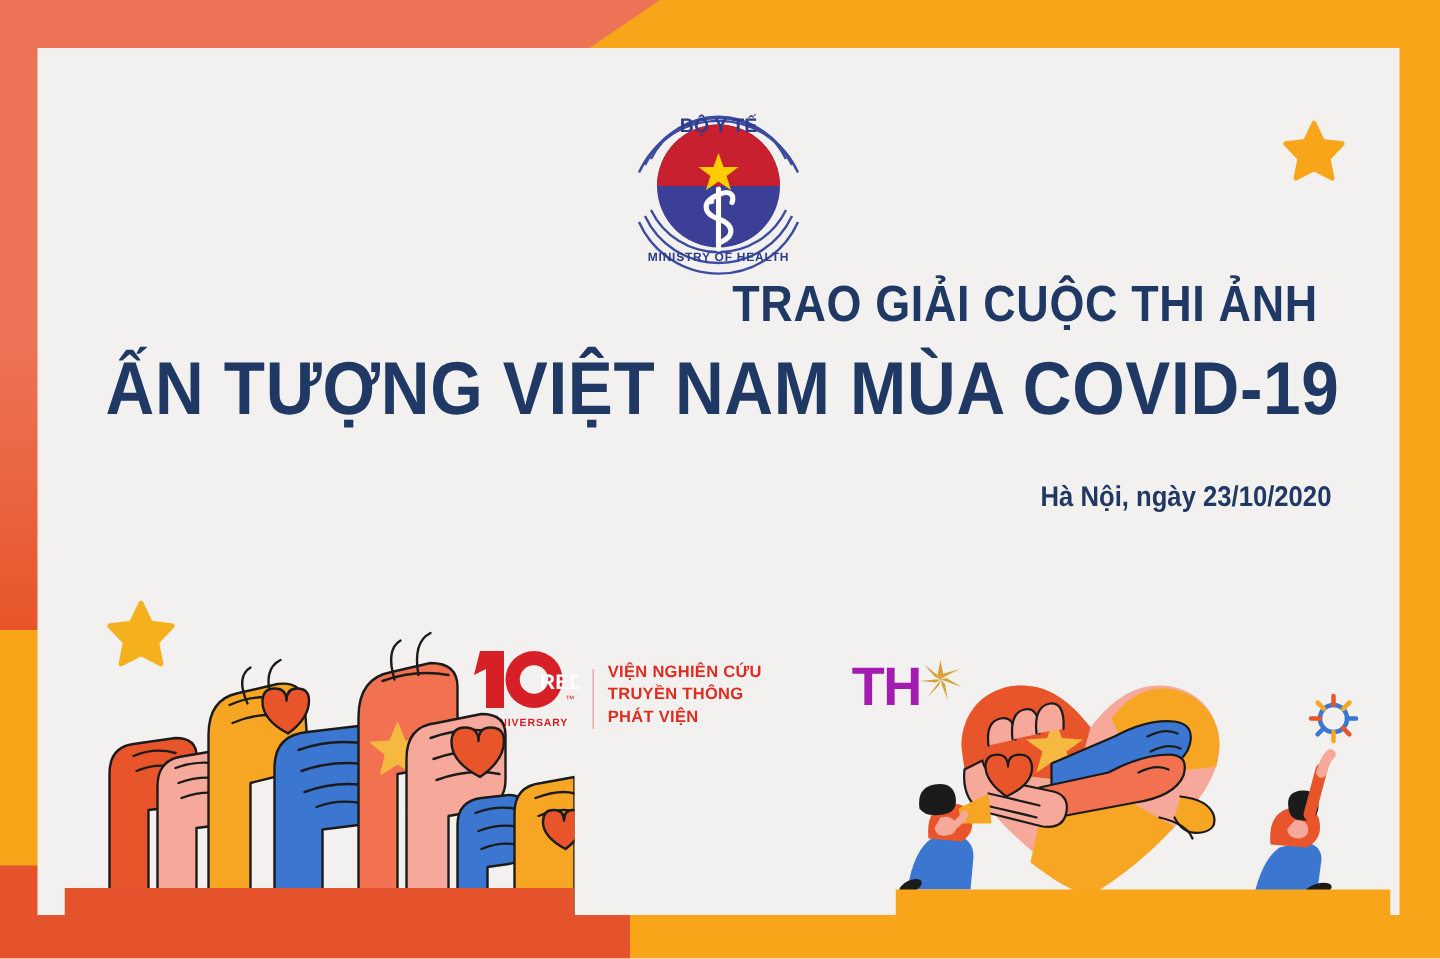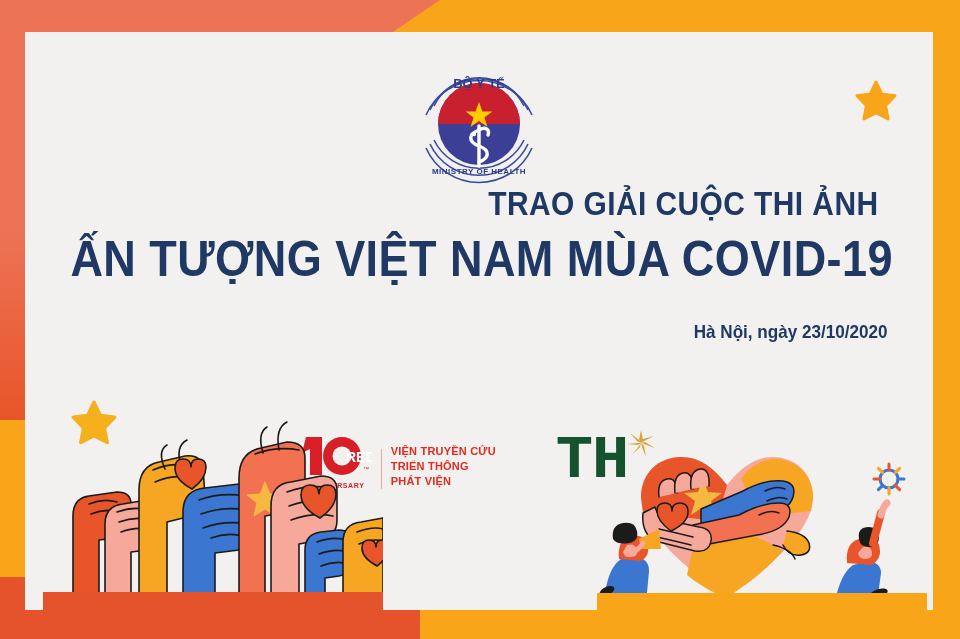--- a/index.html
+++ b/index.html
@@ -108,23 +108,23 @@
     letter-spacing: 0.6px;
   }
   .red-divider { width: 1px; height: 40px; background: #E8A9A4; }
   .red-text {
     font-family: "Liberation Sans Narrow", "Liberation Sans", sans-serif;
     font-weight: bold; font-size: 11px; line-height: 1.35;
     color: #E02B20; letter-spacing: 0.2px;
   }
   .sponsor-th { position: relative; display: flex; align-items: flex-start; }
   .th-letters {
-    font-family: Liberation Mono, monospace;
-    font-weight: bold; font-size: 62px; line-height: 1;
-    color: #14532d; letter-spacing: -1px;
+    font-family: Liberation Sans, sans-serif;
+    font-weight: bold; font-size: 36px; line-height: 1;
+    color: #a21caf; letter-spacing: -1px;
   }
   .th-spark { width: 34px; height: 34px; margin-left: -4px; margin-top: -4px; }
 
   
   #illus-left { position: absolute; left: 18px; bottom: 0; width: 340px; height: 190px; }
   #illus-right { position: absolute; right: 6px; bottom: 0; width: 330px; height: 175px; }
 
   
   .deco-star { position: absolute; }
   #star-tr { right: 36px; top: 48px; width: 42px; height: 42px; }
@@ -188,22 +188,22 @@
             <path d="M6 4 L22 4 L22 42 L10 42 L10 16 L2 20 Z" fill="#D61F26"></path>
             <circle cx="42" cy="23" r="19" fill="#D61F26"></circle>
             <circle cx="42" cy="23" r="9.5" fill="#F2F1EF"></circle>
             <text x="46" y="29" font-family="Liberation Sans, sans-serif" font-size="14" font-weight="bold" fill="#FFFFFF">RED</text>
             <text x="63" y="38" font-family="Liberation Sans, sans-serif" font-size="6" fill="#D61F26">™</text>
           </svg>
           <div class="red-ann">ANNIVERSARY</div>
         </div>
         <div class="red-divider"></div>
         <div class="red-text">
-          <div>VIỆN TRUYỀN CỨU</div>
-          <div>TRIỂN THÔNG</div>
+          <div>VIỆN NGHIÊN CỨU</div>
+          <div>TRUYỀN THÔNG</div>
           <div>PHÁT VIỆN</div>
         </div>
       </div>
 
       <div class="sponsor-th">
         <div class="th-letters">TH</div>
         <svg class="th-spark" viewBox="0 0 34 34">
           <g fill="#D8A23B">
             <path d="M17 4 L19 14 L17 17 L15 14 Z"></path>
             <path d="M30 10 L20 15 L17 17 L19 13 Z"></path>

